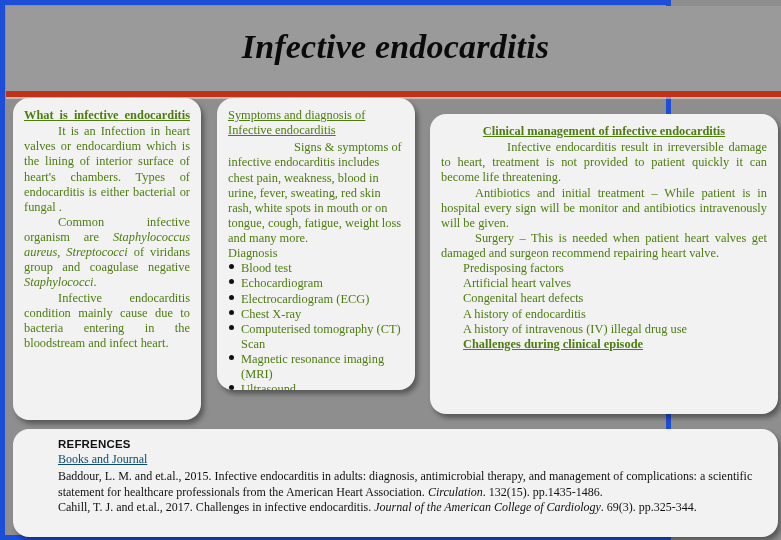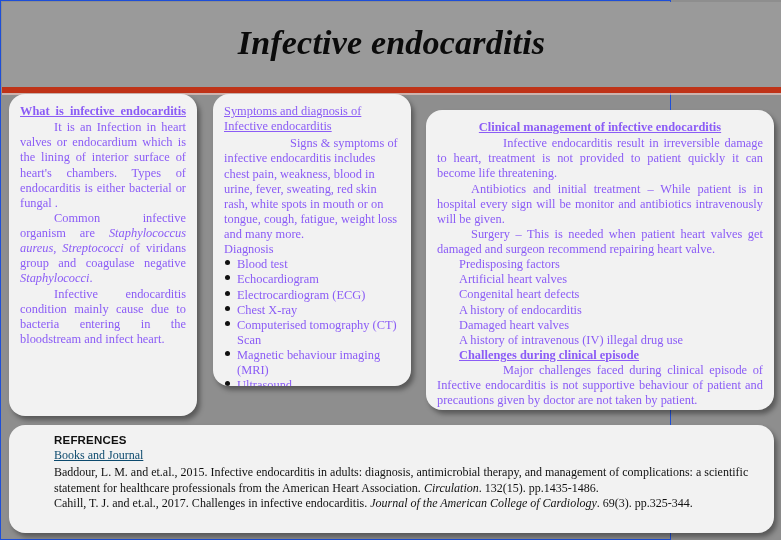--- a/index.html
+++ b/index.html
@@ -5,21 +5,21 @@
   html,body{margin:0;padding:0;}
   body{
     width:781px;height:540px;overflow:hidden;
     background:#8e8e8e;
     font-family:"Liberation Serif", serif;
     -webkit-font-smoothing:antialiased;
   }
   #poster{
     position:relative;width:671px;height:540px;
     box-sizing:border-box;
-    border:1px solid #1d4ed8;
+    border:5px solid #1d4ed8;
     background:#8e8e8e;
   }
 
   
   #header{
     position:absolute;left:1px;top:1px;width:779px;height:86px;
     background:#9a9a9a;
     display:flex;align-items:center;justify-content:center;
   }
   #poster-title{
@@ -45,21 +45,21 @@
     background:#f2f2f2;
     border-radius:16px;
     box-shadow:3px 4px 5px rgba(0,0,0,.38);
     box-sizing:border-box;
     overflow:hidden;
   }
   .card-inner{
     padding:10px 11px 8px 11px;
     font-size:12.4px;
     line-height:1.22;
-    color:#8b5cf6;
+    color:#4d7c0f;
   }
 
   #card-col1{ left:8px;  top:93px;  width:188px; height:322px; }
   #card-col2{ left:212px;top:93px;  width:198px; height:292px; }
   #card-col3{ left:425px;top:109px;  width:348px; height:300px; }
   #card-refs{ left:8px;  top:424px; width:765px; height:108px; }
 
   
   .h-underline{ text-decoration:underline; font-weight:bold; }
   .head-justify{
@@ -133,42 +133,40 @@
     <div class="card-inner">
       <div class="head-left">Symptoms and diagnosis of Infective endocarditis</div>
       <p class="body"><span class="indent-wide"></span><span>Signs &amp; symptoms of infective endocarditis includes chest pain, weakness, blood in urine, fever, sweating, red skin rash, white spots in mouth or on tongue, cough, fatigue, weight loss and many more.</span></p>
       <div>Diagnosis</div>
       <ul class="dots">
         <li><span class="dot"></span><span>Blood test</span></li>
         <li><span class="dot"></span><span>Echocardiogram</span></li>
         <li><span class="dot"></span><span>Electrocardiogram (ECG)</span></li>
         <li><span class="dot"></span><span>Chest X-ray</span></li>
         <li><span class="dot"></span><span>Computerised tomography (CT) Scan</span></li>
-        <li><span class="dot"></span><span>Magnetic behaviour imaging (MRI)</span></li>
+        <li><span class="dot"></span><span>Magnetic resonance imaging (MRI)</span></li>
         <li><span class="dot"></span><span>Ultrasound</span></li>
       </ul>
     </div>
   </div>
 
   <div class="card" id="card-col3">
     <div class="card-inner">
       <div class="head-center">Clinical management of infective endocarditis</div>
       <p class="just"><span class="indent-wide"></span><span>Infective endocarditis result in irreversible damage to heart, treatment is not provided to patient quickly it can become life threatening.</span></p>
       <p class="just"><span class="indent"></span><span>Antibiotics and initial treatment – While patient is in hospital every sign will be monitor and antibiotics intravenously will be given.</span></p>
       <p class="just"><span class="indent"></span><span>Surgery – This is needed when patient heart valves get damaged and surgeon recommend repairing heart valve.</span></p>
       <div class="plainlist">
         <div>Predisposing factors</div>
         <div>Artificial heart valves</div>
         <div>Congenital heart defects</div>
         <div>A history of endocarditis</div>
-        <div>Damaged heart valves</div>
         <div>A history of intravenous (IV) illegal drug use</div>
         <div class="h-underline">Challenges during clinical episode</div>
       </div>
-      <p class="just"><span class="indent-wide"></span><span>Major challenges faced during clinical episode of Infective endocarditis is not supportive behaviour of patient and precautions given by doctor are not taken by patient.</span></p>
     </div>
   </div>
 
   <div class="card" id="card-refs">
     <div id="refs-inner">
       <div id="refs-title">REFRENCES</div>
       <div id="refs-sub">Books and Journal</div>
       <p class="ref-entry"><span>Baddour, L. M. and et.al., 2015. Infective endocarditis in adults: diagnosis, antimicrobial therapy, and management of complications: a scientific statement for healthcare professionals from the American Heart Association. </span><i>Circulation</i><span>. 132(15). pp.1435-1486.</span></p>
       <p class="ref-entry"><span>Cahill, T. J. and et.al., 2017. Challenges in infective endocarditis. </span><i>Journal of the American College of Cardiology</i><span>. 69(3). pp.325-344.</span></p>
     </div>

